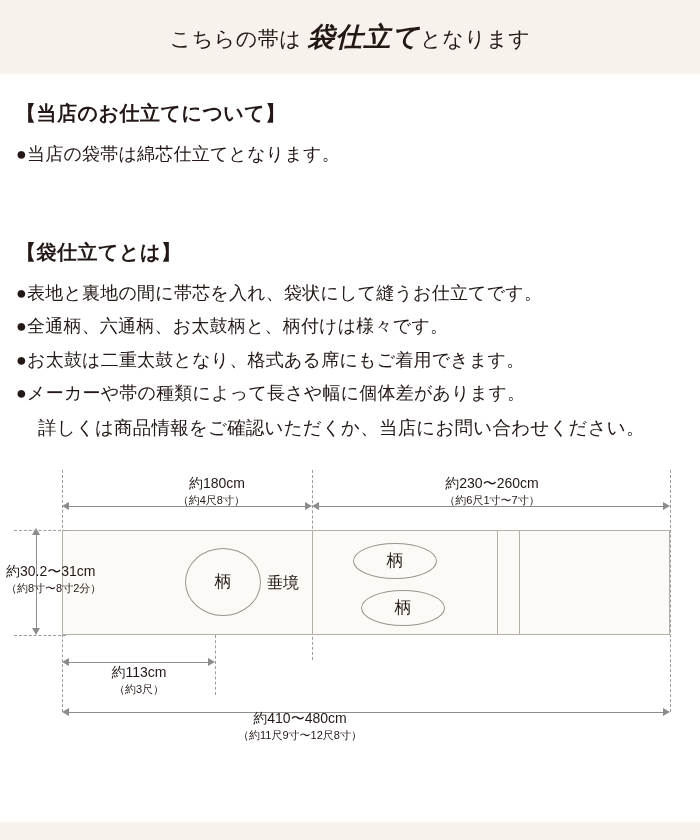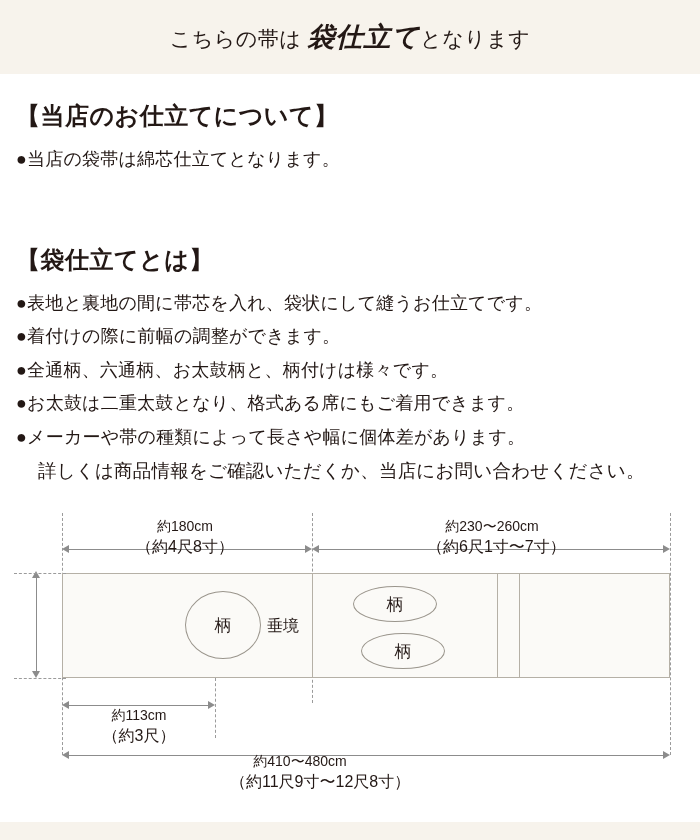--- a/index.html
+++ b/index.html
@@ -38,21 +38,21 @@
     letter-spacing: 1px;
     font-style: italic;
   }
 
   
   .content {
     padding: 0 16px;
     box-sizing: border-box;
   }
   .sec-title {
-    font-size: 24px;
+    font-size: 20px;
     font-weight: bold;
     margin-top: 26px;
     margin-bottom: 12px;
     letter-spacing: 0.5px;
   }
   .bullet {
     font-size: 18px;
     line-height: 1.75;
     letter-spacing: 0.2px;
     margin: 0 0 2px 0;
@@ -112,21 +112,21 @@
 
   .lbl {
     position: absolute;
     text-align: center;
     font-size: 14px;
     color: #231815;
     line-height: 1.35;
     white-space: nowrap;
   }
   .lbl .sm {
-    font-size: 16px;
+    font-size: 11px;
     display: block;
   }
 
   .tategai {
     position: absolute;
     font-size: 16px;
     color: #231815;
     white-space: nowrap;
   }
 
@@ -167,38 +167,37 @@
 
 <div class="content">
 
   <div class="sec-title">【当店のお仕立てについて】</div>
   <p class="bullet">●当店の袋帯は綿芯仕立てとなります。</p>
 
   <div class="gap-1"></div>
 
   <div class="sec-title">【袋仕立てとは】</div>
   <p class="bullet">●表地と裏地の間に帯芯を入れ、袋状にして縫うお仕立てです。</p>
-  <p class="bullet">●着付けの際に前幅の調整ができます。</p>
   <p class="bullet">●全通柄、六通柄、お太鼓柄と、柄付けは様々です。</p>
   <p class="bullet">●お太鼓は二重太鼓となり、格式ある席にもご着用できます。</p>
   <p class="bullet">●メーカーや帯の種類によって長さや幅に個体差があります。</p>
   <p class="sub-line">詳しくは商品情報をご確認いただくか、当店にお問い合わせください。</p>
 </div>
 
 <div class="diagram">
 
   <div class="dashed-v" style="left:62px; top:0px; height:242px;"></div>
   <div class="dashed-v" style="left:312px; top:0px; height:190px;"></div>
   <div class="dashed-v" style="left:670px; top:0px; height:242px;"></div>
   <div class="dashed-v" style="left:215px; top:165px; height:60px;"></div>
 
   <div class="dline h" style="left:66px; top:36px; width:242px;"></div>
   <div class="arrow-l" style="left:62px; top:32px;"></div>
   <div class="arrow-r" style="left:305px; top:32px;"></div>
-  <div class="lbl" style="left:125px; top:4px; width:120px;">
+  <div class="lbl" style="left:125px; top:4px; width:120px;text-align:right;">
     <span>約180cm</span>
     <span class="sm">（約4尺8寸）</span>
   </div>
 
   <div class="dline h" style="left:316px; top:36px; width:350px;"></div>
   <div class="arrow-l" style="left:312px; top:32px;"></div>
   <div class="arrow-r" style="left:663px; top:32px;"></div>
   <div class="lbl" style="left:427px; top:4px; width:130px;">
     <span>約230〜260cm</span>
     <span class="sm">（約6尺1寸〜7寸）</span>
@@ -221,20 +220,24 @@
     <span>柄</span>
   </div>
 
   <div class="tategai" style="left:283px; top:103px; transform:translateX(-50%);">垂境</div>
 
   <div class="dline v" style="left:36px; top:64px; height:97px;"></div>
   <div class="arrow-u" style="left:32px; top:58px;"></div>
   <div class="arrow-d" style="left:32px; top:158px;"></div>
   <div class="dashed-h" style="left:14px; top:60px; width:52px;"></div>
   <div class="dashed-h" style="left:14px; top:165px; width:52px;"></div>
+  <div class="lbl" style="left:6px; top:92px; width:110px; text-align:left;">
+    <span>約30.2〜31cm</span>
+    <span class="sm">（約8寸〜8寸2分）</span>
+  </div>
 
   <div class="dline h" style="left:66px; top:192px; width:145px;"></div>
   <div class="arrow-l" style="left:62px; top:188px;"></div>
   <div class="arrow-r" style="left:208px; top:188px;"></div>
   <div class="lbl" style="left:84px; top:193px; width:110px;">
     <span>約113cm</span>
     <span class="sm">（約3尺）</span>
   </div>
 
   <div class="dline h" style="left:66px; top:242px; width:600px;"></div>

